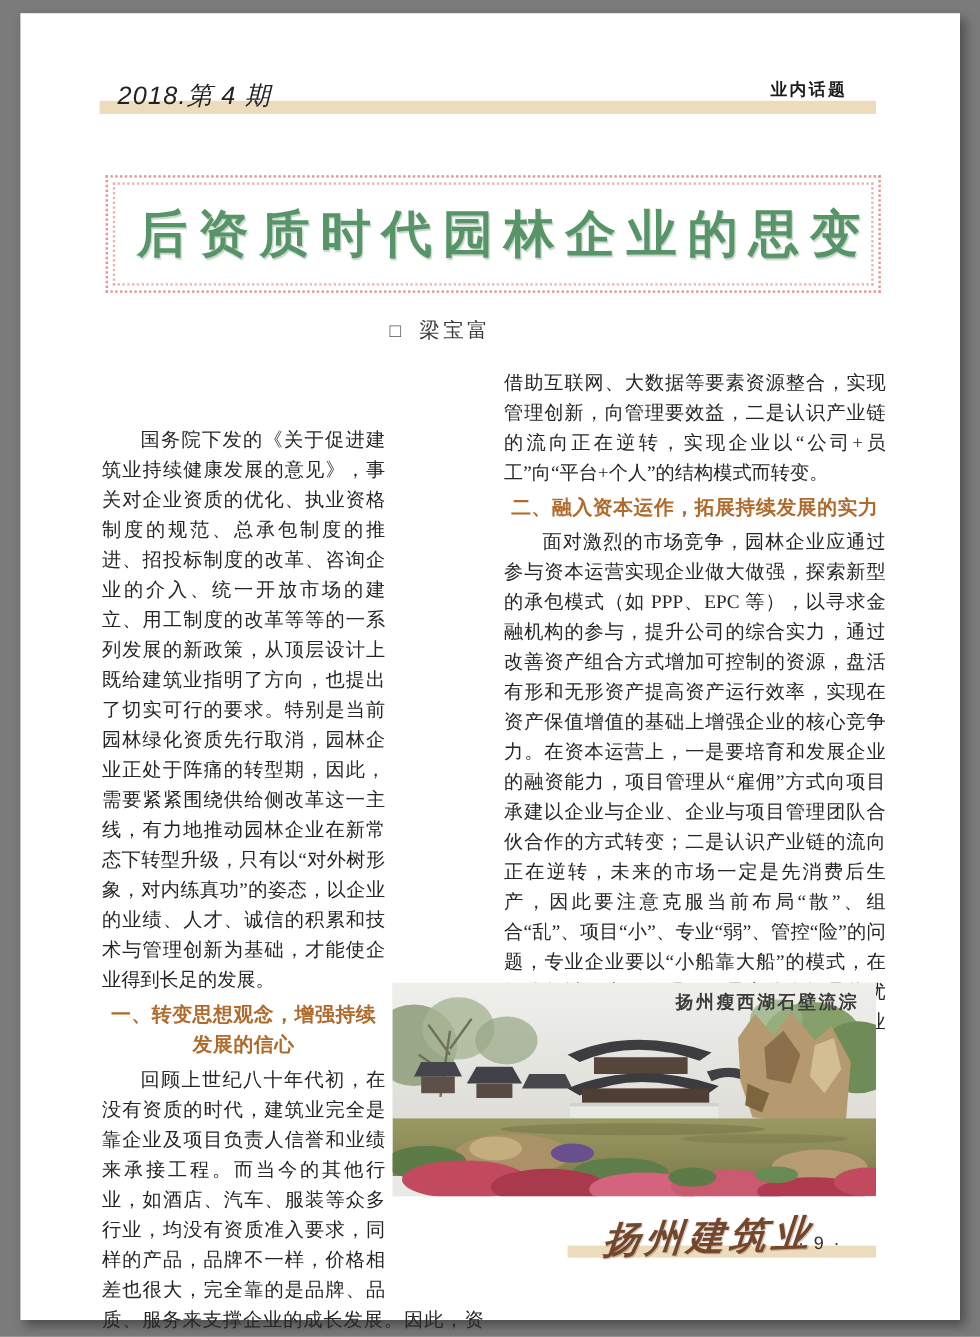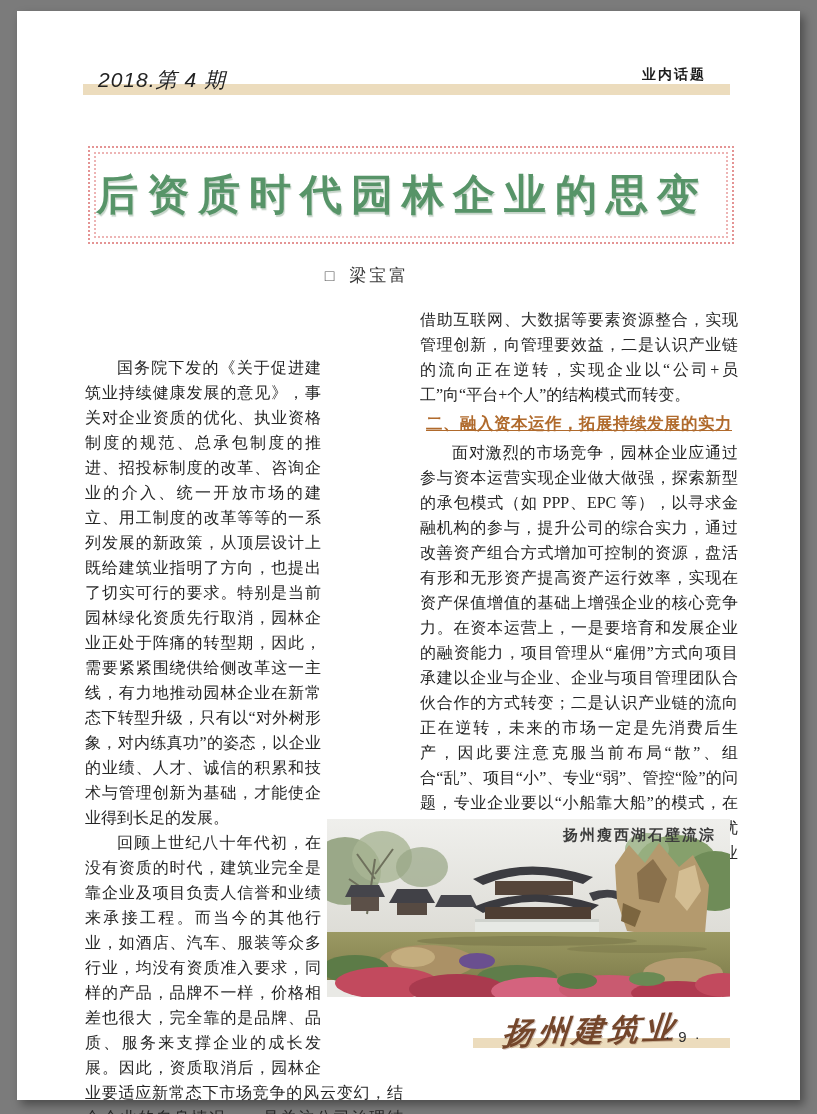--- a/index.html
+++ b/index.html
@@ -29,21 +29,21 @@
     font-weight:bold;font-size:14px;color:#1c1c1c;letter-spacing:2px;
   }
   
   .title-box{
     position:absolute;left:71px;top:135px;width:646px;height:98px;
     border:2px dotted #e49494;box-sizing:border-box;padding:4px;
   }
   .title-box-inner{
     width:100%;height:100%;box-sizing:border-box;
     border:2px dotted #edb4b4;
-    display:flex;align-items:center;justify-content:flex-start;
+    display:flex;align-items:center;justify-content:flex-end;
   }
   .article-title{
     margin:0;font-family:"Liberation Sans","DejaVu Sans",sans-serif;
     font-weight:bold;font-size:42px;letter-spacing:9px;color:#579468;
     text-shadow:1px 2px 1px rgba(50,100,60,0.28);white-space:nowrap;
   }
   
   .author-line{
     position:absolute;left:0;top:253px;width:700px;text-align:center;
     font-size:17px;color:#3a3a3a;letter-spacing:3px;
@@ -53,21 +53,20 @@
   .col{
     position:absolute;color:#262626;
     font-size:16px;line-height:25px;text-align:justify;
   }
   .col p{margin:0;}
   .col p.indent{text-indent:2em;}
   .col h3{
     margin:4px 0;font-size:16.5px;line-height:25px;font-weight:bold;
     color:#b06a2c;text-align:center;letter-spacing:0.5px;
     font-family:"Liberation Sans","DejaVu Sans",sans-serif;
-    text-decoration:underline;
   }
   .col-left{left:68px;top:296px;width:318px;height:722px;margin-top:48px;}
   .col-right{left:403px;top:296px;width:318px;height:520px;}
   .photo-spacer{float:right;width:82px;height:214px;margin-top:508px;}
   
   .photo-frame{
     position:absolute;left:310px;top:808px;width:403px;height:178px;
     overflow:hidden;background:#e9e9e5;
   }
   .photo-frame svg{display:block;}
@@ -108,20 +107,21 @@
     </div>
   </div>
 
   <div class="author-line">
     <span class="author-marker">□</span><span>梁宝富</span>
   </div>
 
   <div class="col col-left">
     <div class="photo-spacer"></div>
     <p class="indent">国务院下发的《关于促进建筑业持续健康发展的意见》，事关对企业资质的优化、执业资格制度的规范、总承包制度的推进、招投标制度的改革、咨询企业的介入、统一开放市场的建立、用工制度的改革等等的一系列发展的新政策，从顶层设计上既给建筑业指明了方向，也提出了切实可行的要求。特别是当前园林绿化资质先行取消，园林企业正处于阵痛的转型期，因此，需要紧紧围绕供给侧改革这一主线，有力地推动园林企业在新常态下转型升级，只有以“对外树形象，对内练真功”的姿态，以企业的业绩、人才、诚信的积累和技术与管理创新为基础，才能使企业得到长足的发展。</p>
+    <h3>一、转变思想观念，增强持续发展的信心</h3>
     <p class="indent">回顾上世纪八十年代初，在没有资质的时代，建筑业完全是靠企业及项目负责人信誉和业绩来承接工程。而当今的其他行业，如酒店、汽车、服装等众多行业，均没有资质准入要求，同样的产品，品牌不一样，价格相差也很大，完全靠的是品牌、品质、服务来支撑企业的成长发展。因此，资质取消后，园林企业要适应新常态下市场竞争的风云变幻，结合企业的自身情况，一是关注公司治理结构，与员工的职业发展意愿相一致，形成企业的发展活力，增强团队实力；二是主动积累业绩；三是加大营销力度，在提高品质、价格差异化、顾客增值服务上下功夫；四是</p>
   </div>
 
   <div class="col col-right">
     <p>借助互联网、大数据等要素资源整合，实现管理创新，向管理要效益，二是认识产业链的流向正在逆转，实现企业以“公司+员工”向“平台+个人”的结构模式而转变。</p>
     <h3>二、融入资本运作，拓展持续发展的实力</h3>
     <p class="indent">面对激烈的市场竞争，园林企业应通过参与资本运营实现企业做大做强，探索新型的承包模式（如 PPP、EPC 等），以寻求金融机构的参与，提升公司的综合实力，通过改善资产组合方式增加可控制的资源，盘活有形和无形资产提高资产运行效率，实现在资产保值增值的基础上增强企业的核心竞争力。在资本运营上，一是要培育和发展企业的融资能力，项目管理从“雇佣”方式向项目承建以企业与企业、企业与项目管理团队合伙合作的方式转变；二是认识产业链的流向正在逆转，未来的市场一定是先消费后生产，因此要注意克服当前布局“散”、组合“乱”、项目“小”、专业“弱”、管控“险”的问题，专业企业要以“小船靠大船”的模式，在细分领域做专、做强；三是充分发挥品牌优势，搞好无形资产运营管理；管好用活企业的诚</p>
   </div>
 
   <div class="photo-frame">

